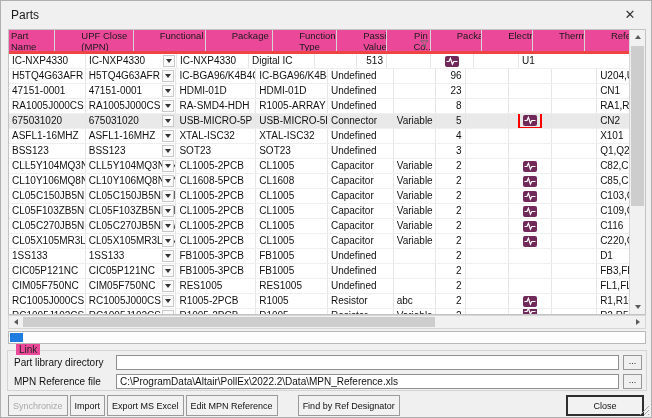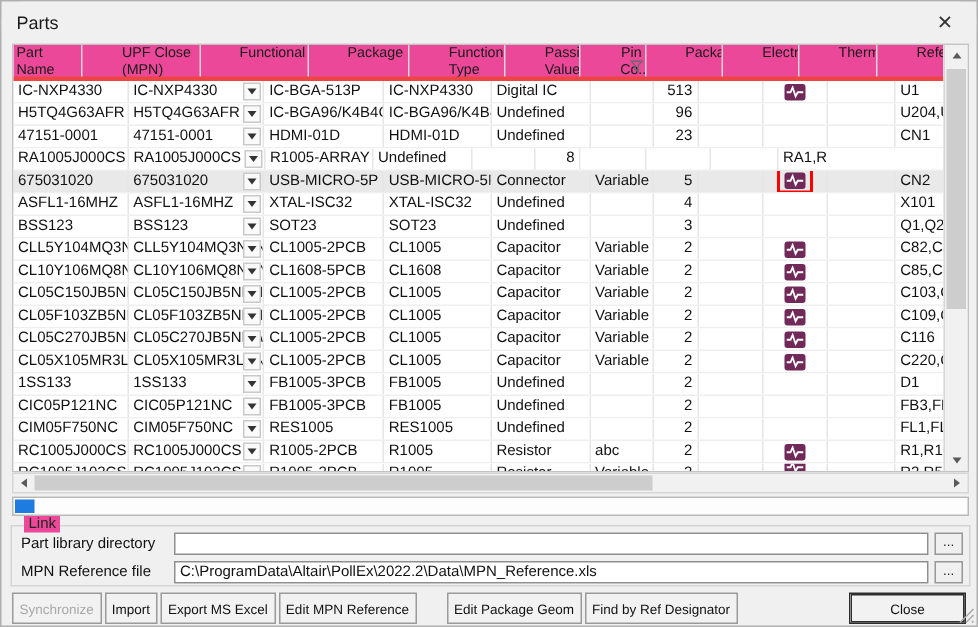--- a/index.html
+++ b/index.html
@@ -112,21 +112,20 @@
           <div class="hcell c8">Electrical</div>
           <div class="hcell c9">Thermal</div>
           <div class="hcell c10">Reference</div>
         </div>
       <div>
           <div class="trow">
             <div class="tcell c0">IC-NXP4330</div>
             <div class="tcell c1"><span>IC-NXP4330</span><span class="combo">
                 <span class="combo-arrow"></span>
               </span></div>
-            <div class="tcell c2">IC-BGA-513P</div>
             <div class="tcell c3">IC-NXP4330</div>
             <div class="tcell c4">Digital IC</div>
             <div class="tcell c5"></div>
             <div class="tcell c6">513</div>
             <div class="tcell c7"></div>
             <div class="tcell c8 cell-elec">
               <span class="elec-wrap">
                 <span class="elec-badge" style="background: rgb(113, 41, 90);">
                   <svg width="12" height="9" viewBox="0 0 12 9">
                     <polyline points="0.5,4.5 3,4.5 4.4,1.3 6.4,7.2 7.8,4.5 11.5,4.5" fill="none" stroke="#ffffff" stroke-width="1.2"></polyline>
@@ -165,20 +164,21 @@
             <div class="tcell c7"></div>
             <div class="tcell c8 cell-elec"></div>
             <div class="tcell c9"></div>
             <div class="tcell c10">CN1</div>
           </div>
           <div class="trow">
             <div class="tcell c0">RA1005J000CS</div>
             <div class="tcell c1"><span>RA1005J000CS</span><span class="combo">
                 <span class="combo-arrow"></span>
               </span></div>
+            <div class="tcell c2">RA-SMD4-HDH</div>
             <div class="tcell c3">R1005-ARRAY</div>
             <div class="tcell c4">Undefined</div>
             <div class="tcell c5"></div>
             <div class="tcell c6">8</div>
             <div class="tcell c7"></div>
             <div class="tcell c8 cell-elec"></div>
             <div class="tcell c9"></div>
             <div class="tcell c10">RA1,RA</div>
           </div>
           <div class="trow hl" style="background: rgb(233, 233, 233);">
@@ -501,21 +501,20 @@
       <div class="browse-btn">...</div>
     </div>
   </div>
 
   <div class="btnbar">
     <button class="btn disabled">Synchronize</button>
     <button class="btn">Import</button>
     <button class="btn">Export MS Excel</button>
     <button class="btn">Edit MPN Reference</button>
     <span class="sp-mid"></span>
-    <button class="btn">Edit Package Geom</button>
     <button class="btn">Find by Ref Designator</button>
     <span class="sp-grow"></span>
     <button class="btn default">Close</button>
   </div>
 
   <svg class="resize-grip" viewBox="0 0 12 12">
     <path d="M11 2 L2 11 M11 6 L6 11 M11 10 L10 11" stroke="#a8a8a8" stroke-width="1" fill="none"></path>
   </svg>
 </div>
 

